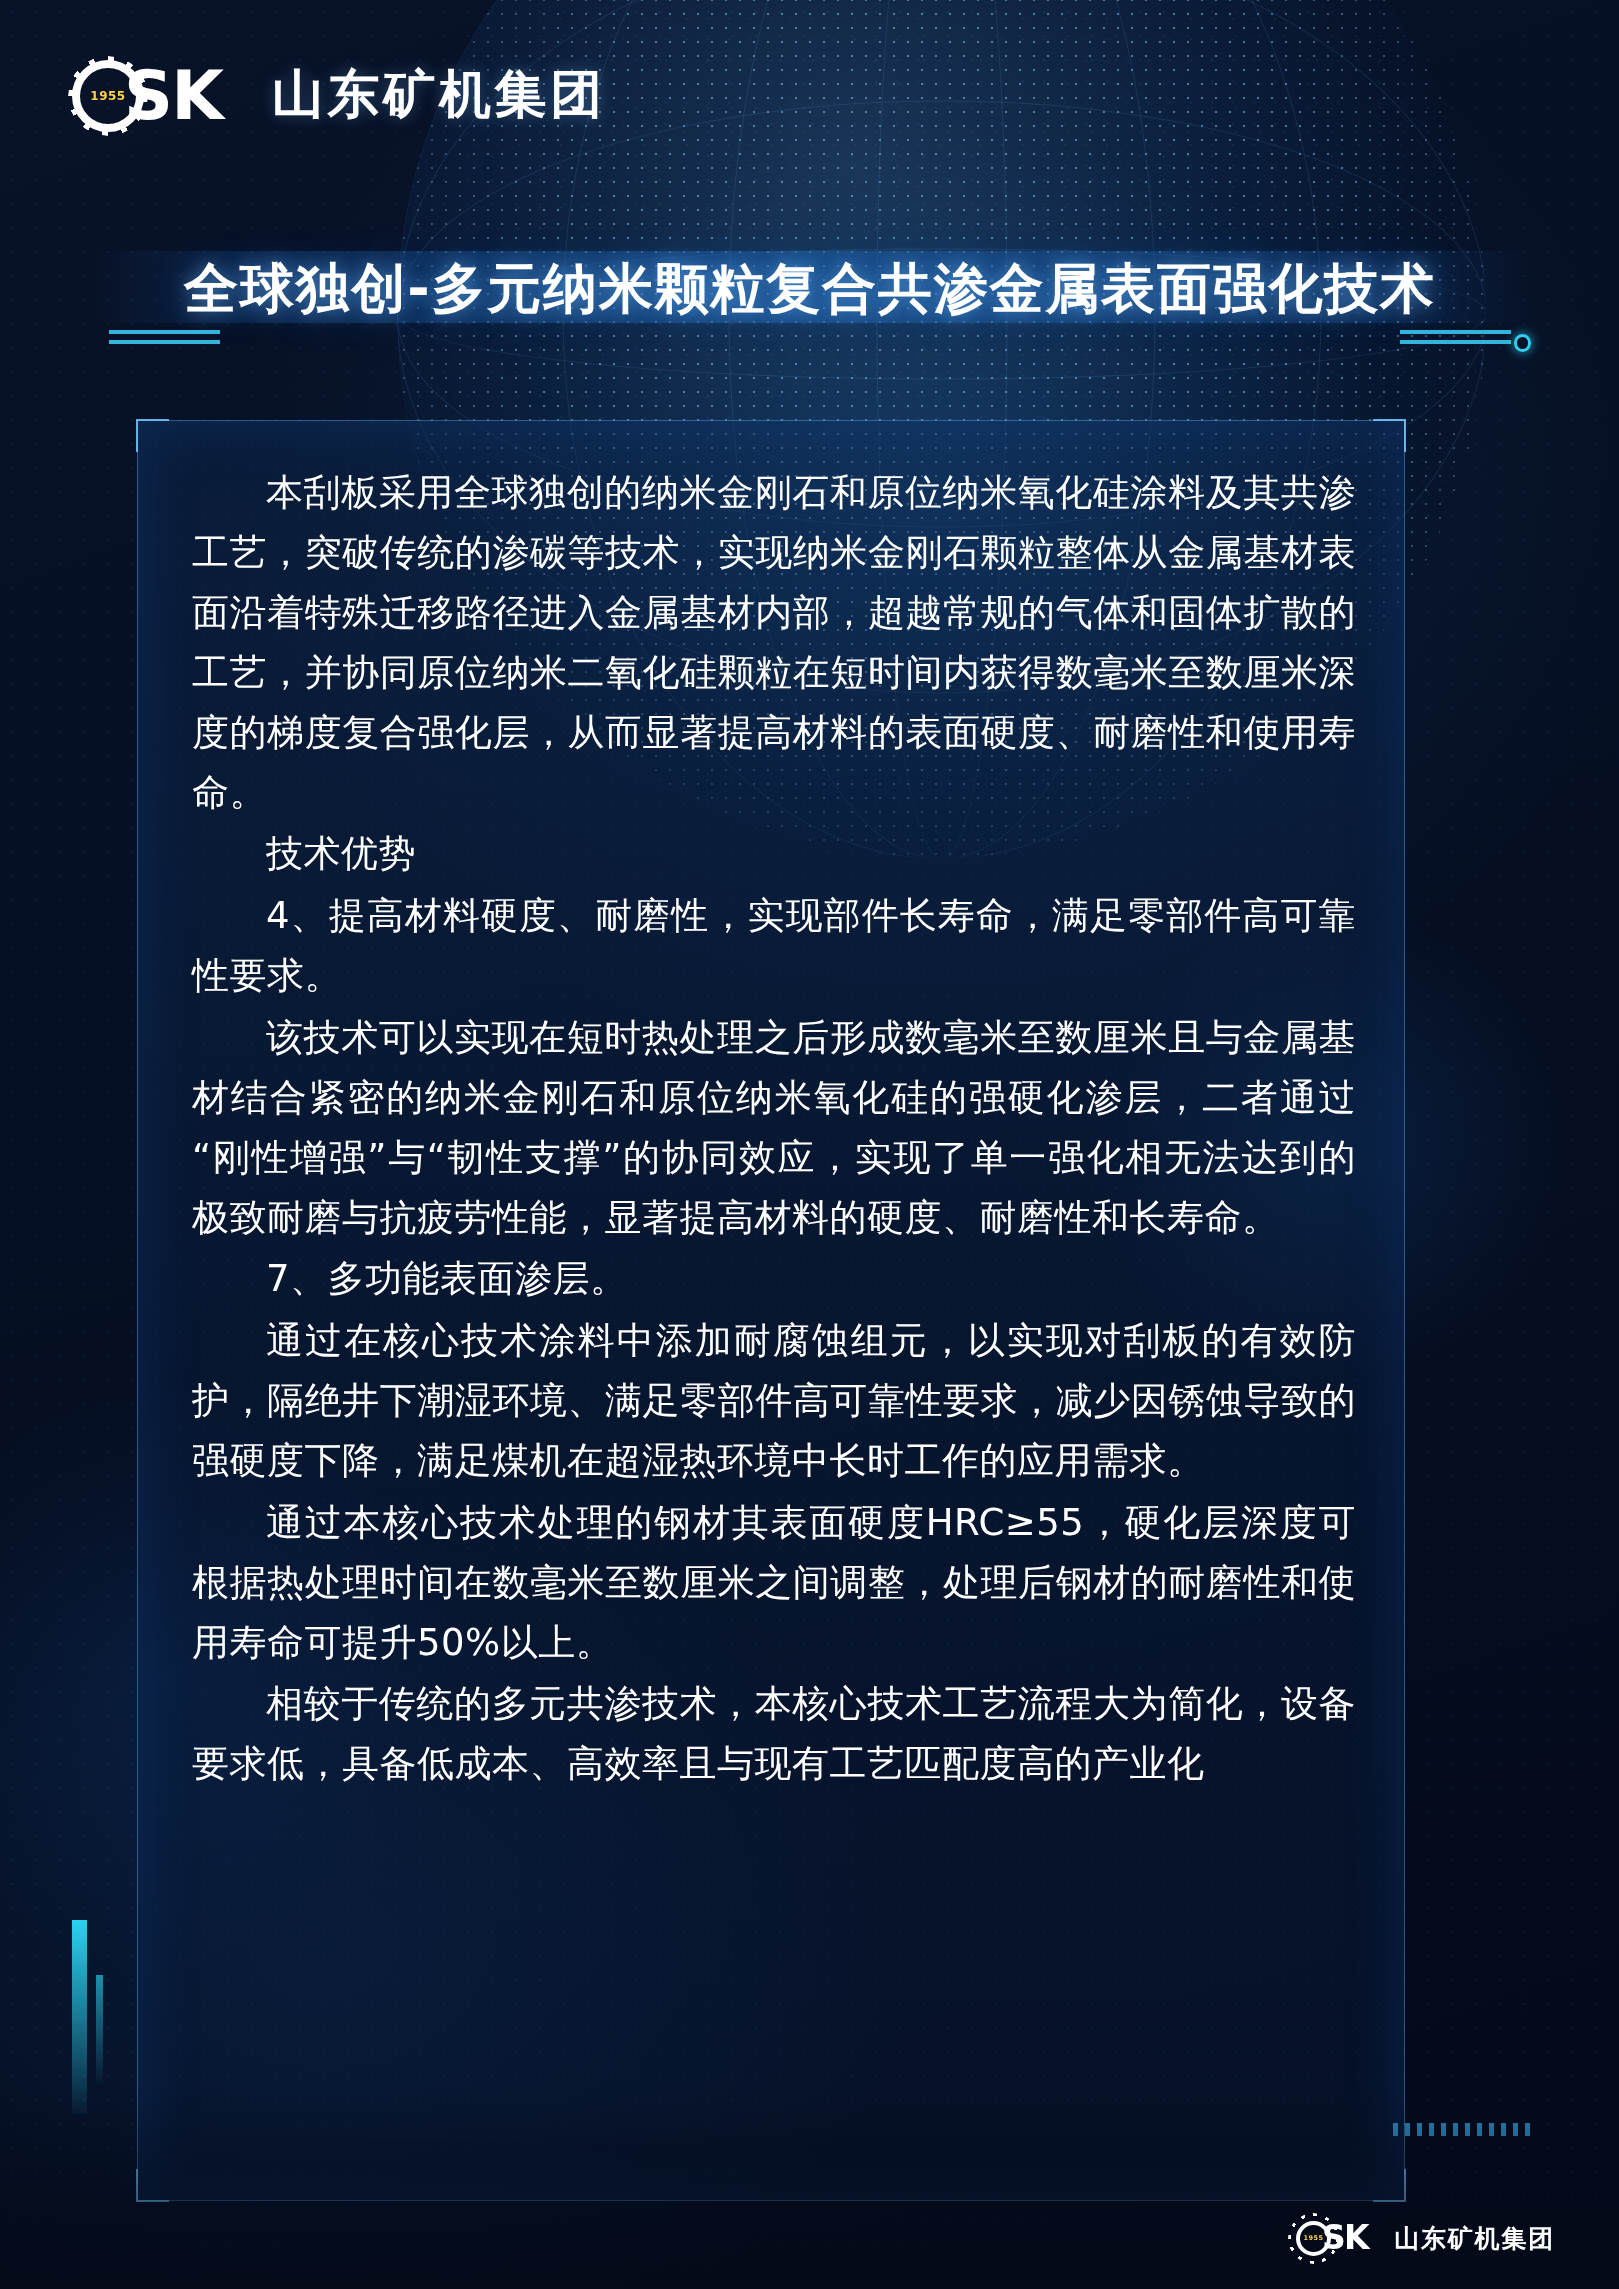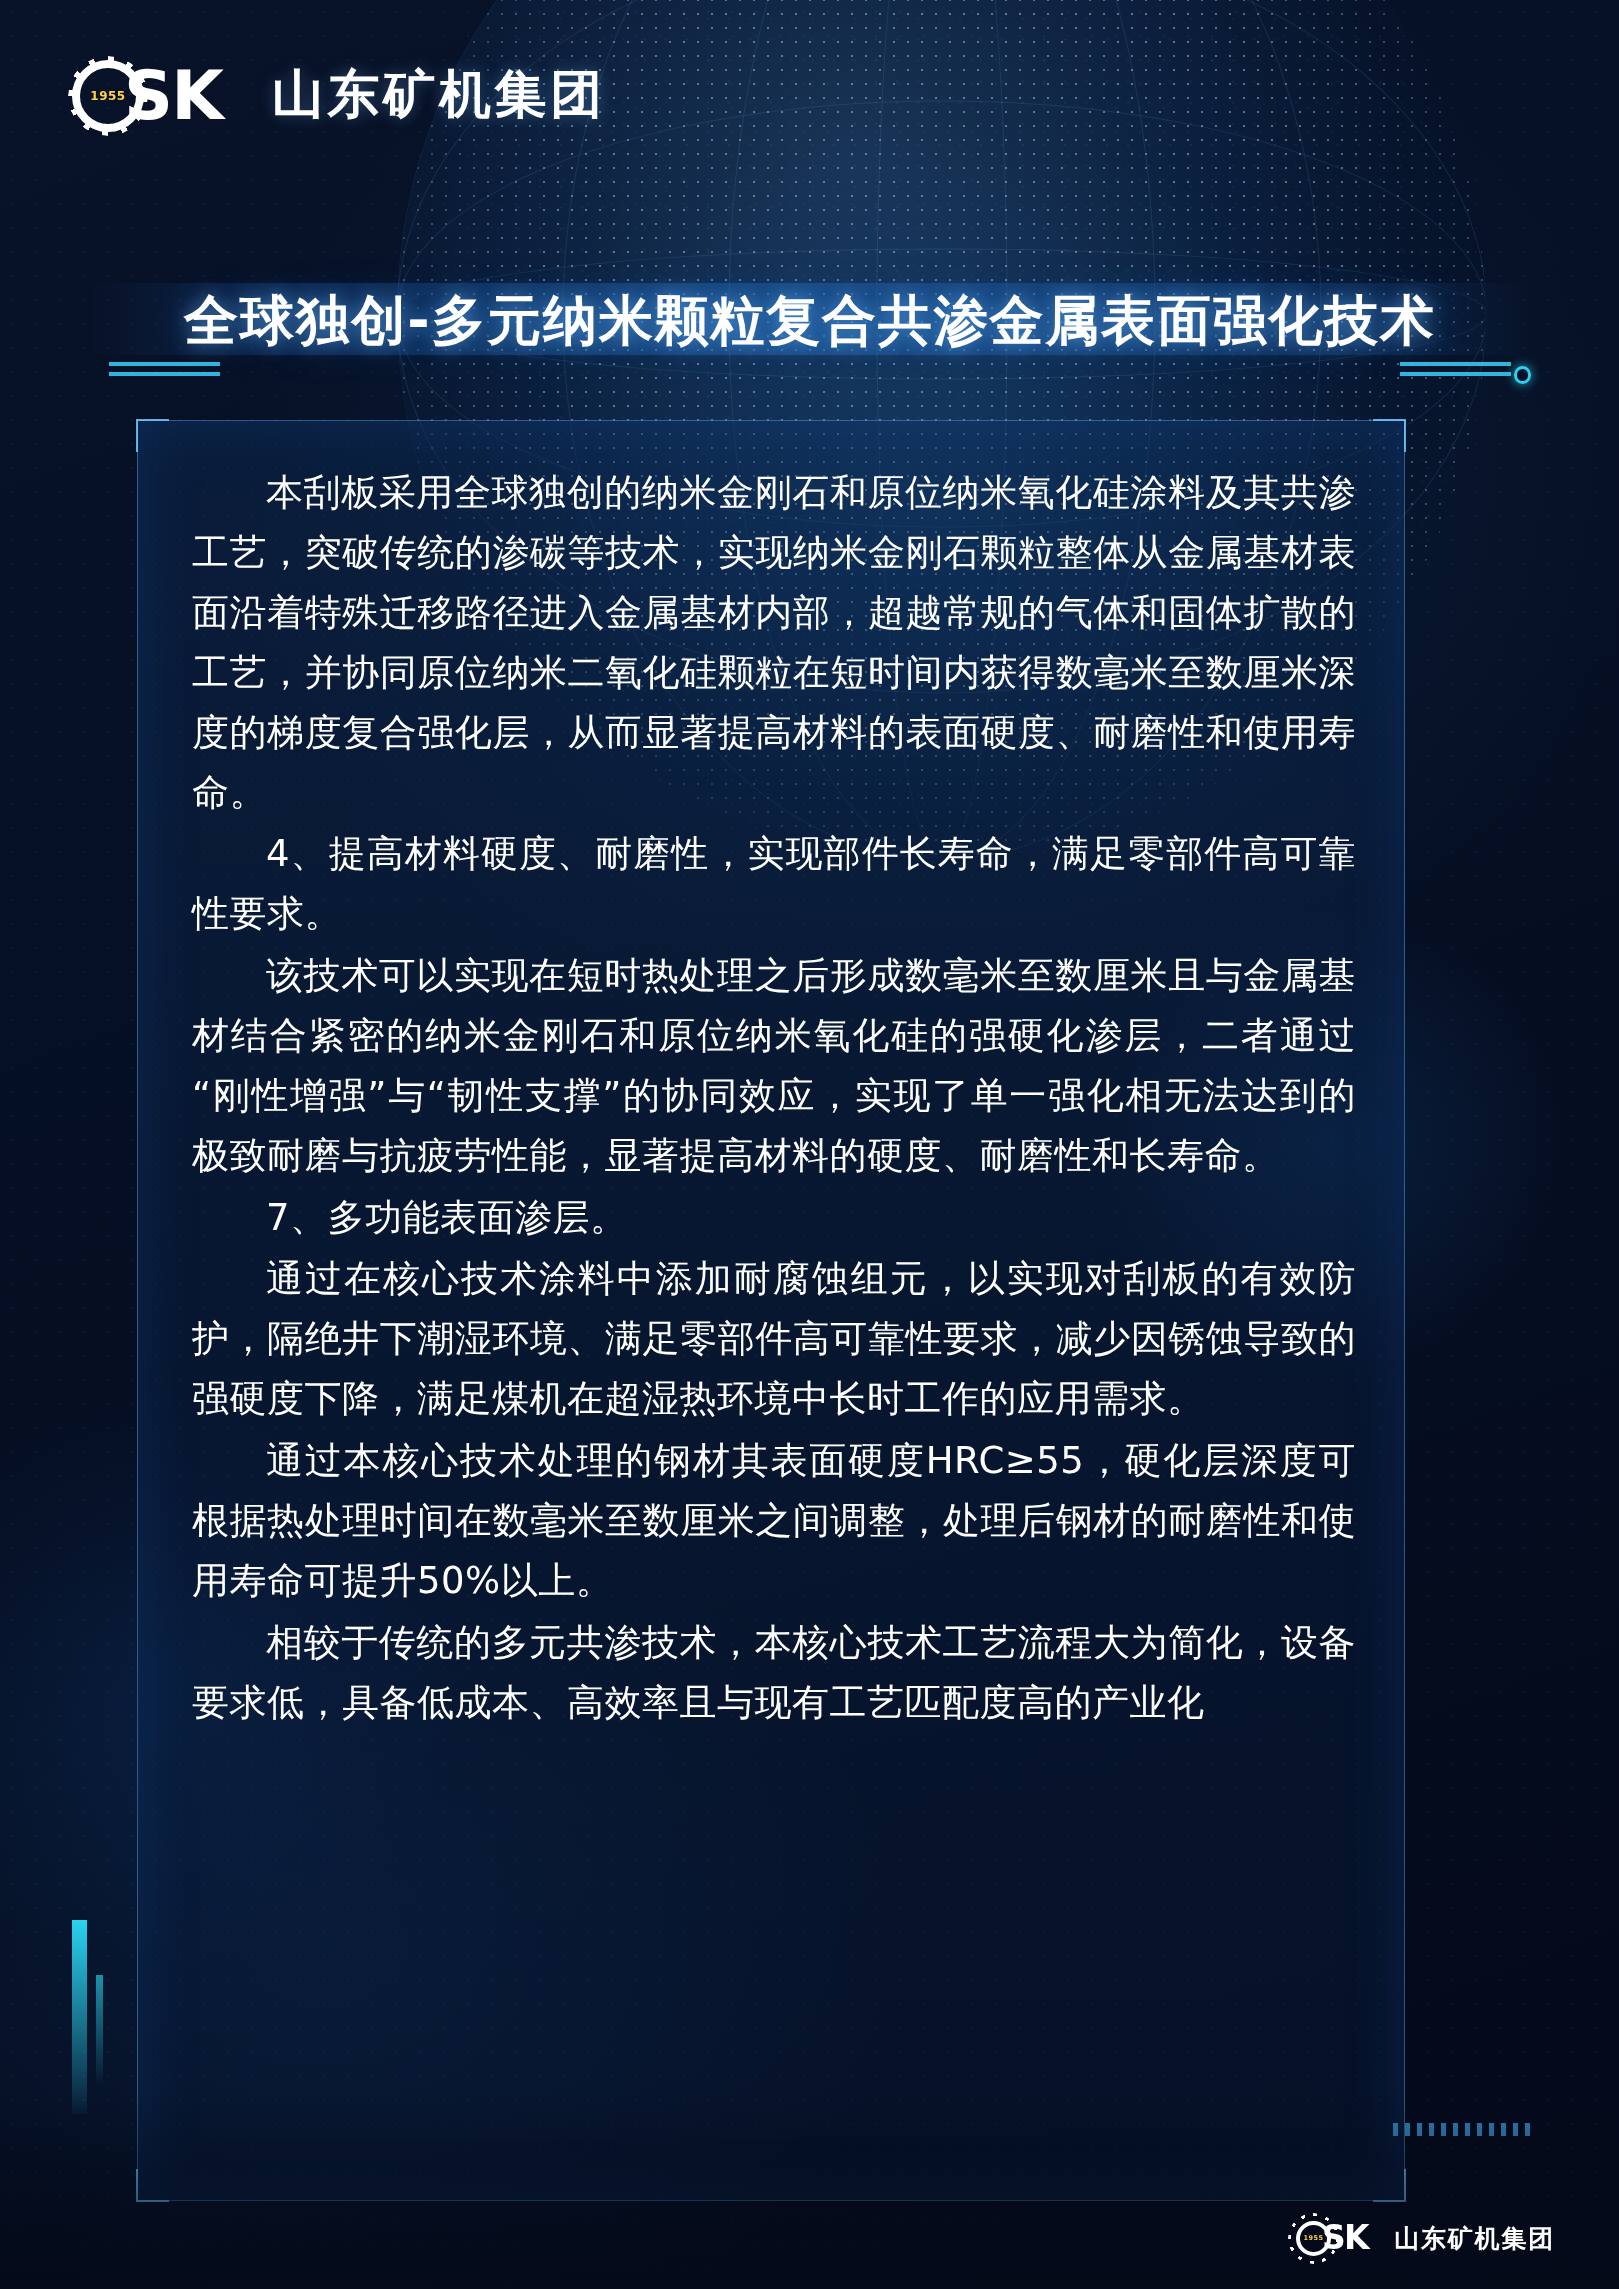--- a/index.html
+++ b/index.html
@@ -135,21 +135,20 @@
     white-space: nowrap;
     text-shadow: 0 0 14.8px rgba(120,190,255,0.35);
   }
 
   
   .title-wrap {
     position: absolute;
     left: 0; right: 0;
     top: 251px;
     height: 111px;
-    margin-top: 32px;
   }
   .title-bar {
     position: absolute;
     left: 89px;
     right: 89px;
     top: 0;
     height: 72px;
     background: linear-gradient(90deg, rgba(24,72,136,0.0) 0%, rgba(24,72,136,0.35) 12%, rgba(30,96,170,0.55) 50%, rgba(24,72,136,0.35) 88%, rgba(24,72,136,0.0) 100%);
     border-radius: 3.7px;
   }
@@ -323,20 +322,21 @@
   </div>
 
   <div class="card">
     <span class="corner tl"></span>
     <span class="corner tr"></span>
     <span class="corner bl"></span>
     <span class="corner br"></span>
 
     <div class="body-text">
       <p>本刮板采用全球独创的纳米金刚石和原位纳米氧化硅涂料及其共渗工艺，突破传统的渗碳等技术，实现纳米金刚石颗粒整体从金属基材表面沿着特殊迁移路径进入金属基材内部，超越常规的气体和固体扩散的工艺，并协同原位纳米二氧化硅颗粒在短时间内获得数毫米至数厘米深度的梯度复合强化层，从而显著提高材料的表面硬度、耐磨性和使用寿命。</p>
+      <p>技术优势</p>
       <p>4、提高材料硬度、耐磨性，实现部件长寿命，满足零部件高可靠性要求。</p>
       <p>该技术可以实现在短时热处理之后形成数毫米至数厘米且与金属基材结合紧密的纳米金刚石和原位纳米氧化硅的强硬化渗层，二者通过“刚性增强”与“韧性支撑”的协同效应，实现了单一强化相无法达到的极致耐磨与抗疲劳性能，显著提高材料的硬度、耐磨性和长寿命。</p>
       <p>7、多功能表面渗层。</p>
       <p>通过在核心技术涂料中添加耐腐蚀组元，以实现对刮板的有效防护，隔绝井下潮湿环境、满足零部件高可靠性要求，减少因锈蚀导致的强硬度下降，满足煤机在超湿热环境中长时工作的应用需求。</p>
       <p>通过本核心技术处理的钢材其表面硬度HRC≥55，硬化层深度可根据热处理时间在数毫米至数厘米之间调整，处理后钢材的耐磨性和使用寿命可提升50%以上。</p>
       <p>相较于传统的多元共渗技术，本核心技术工艺流程大为简化，设备要求低，具备低成本、高效率且与现有工艺匹配度高的产业化</p>
     </div>
   </div>
 
   <div class="edge-left"></div>

